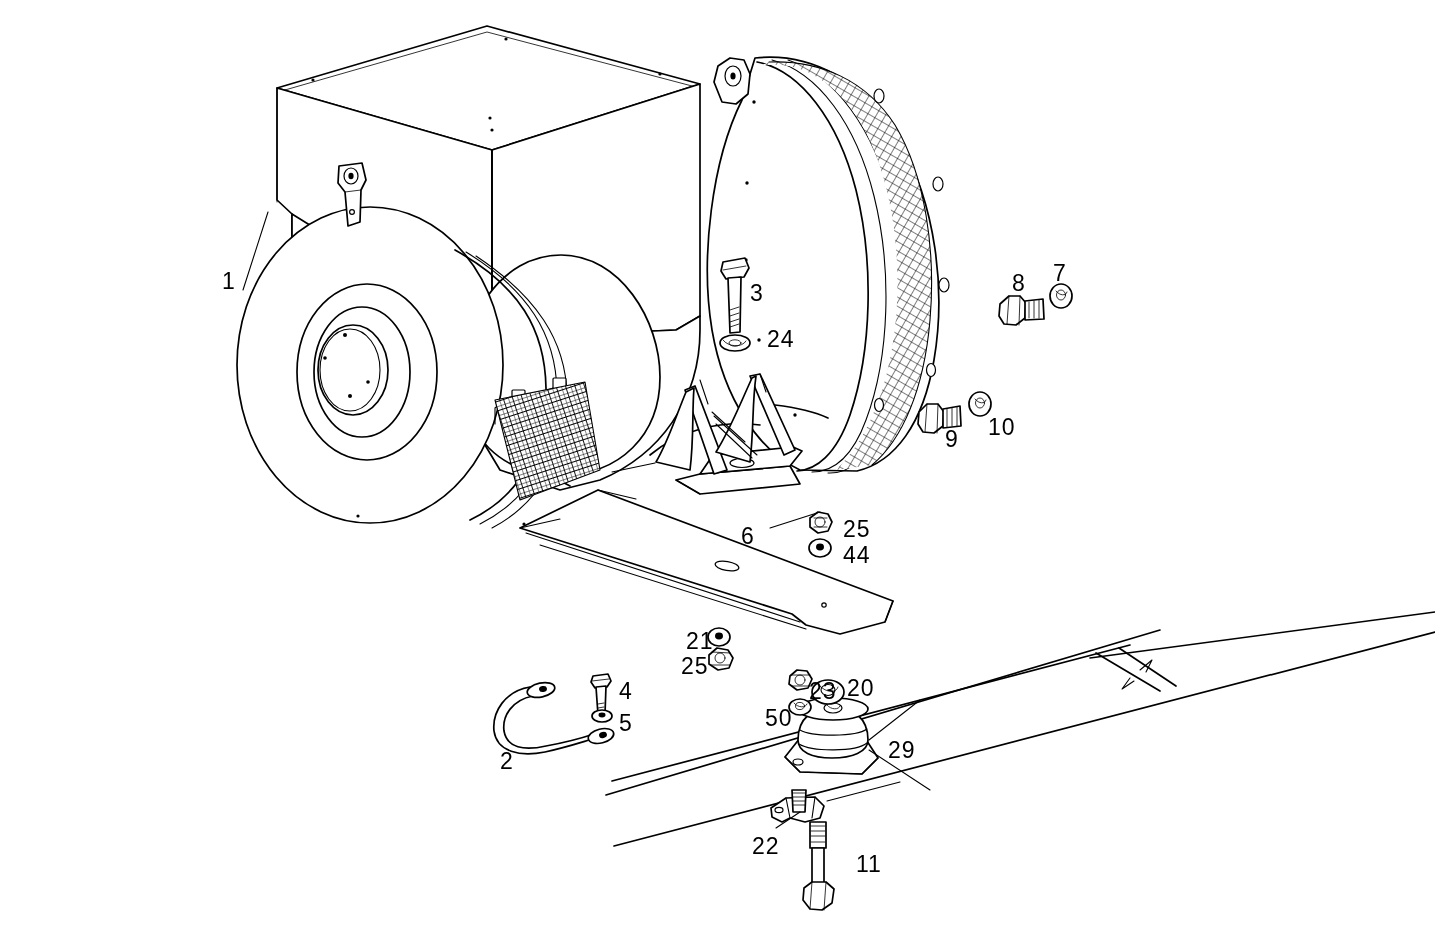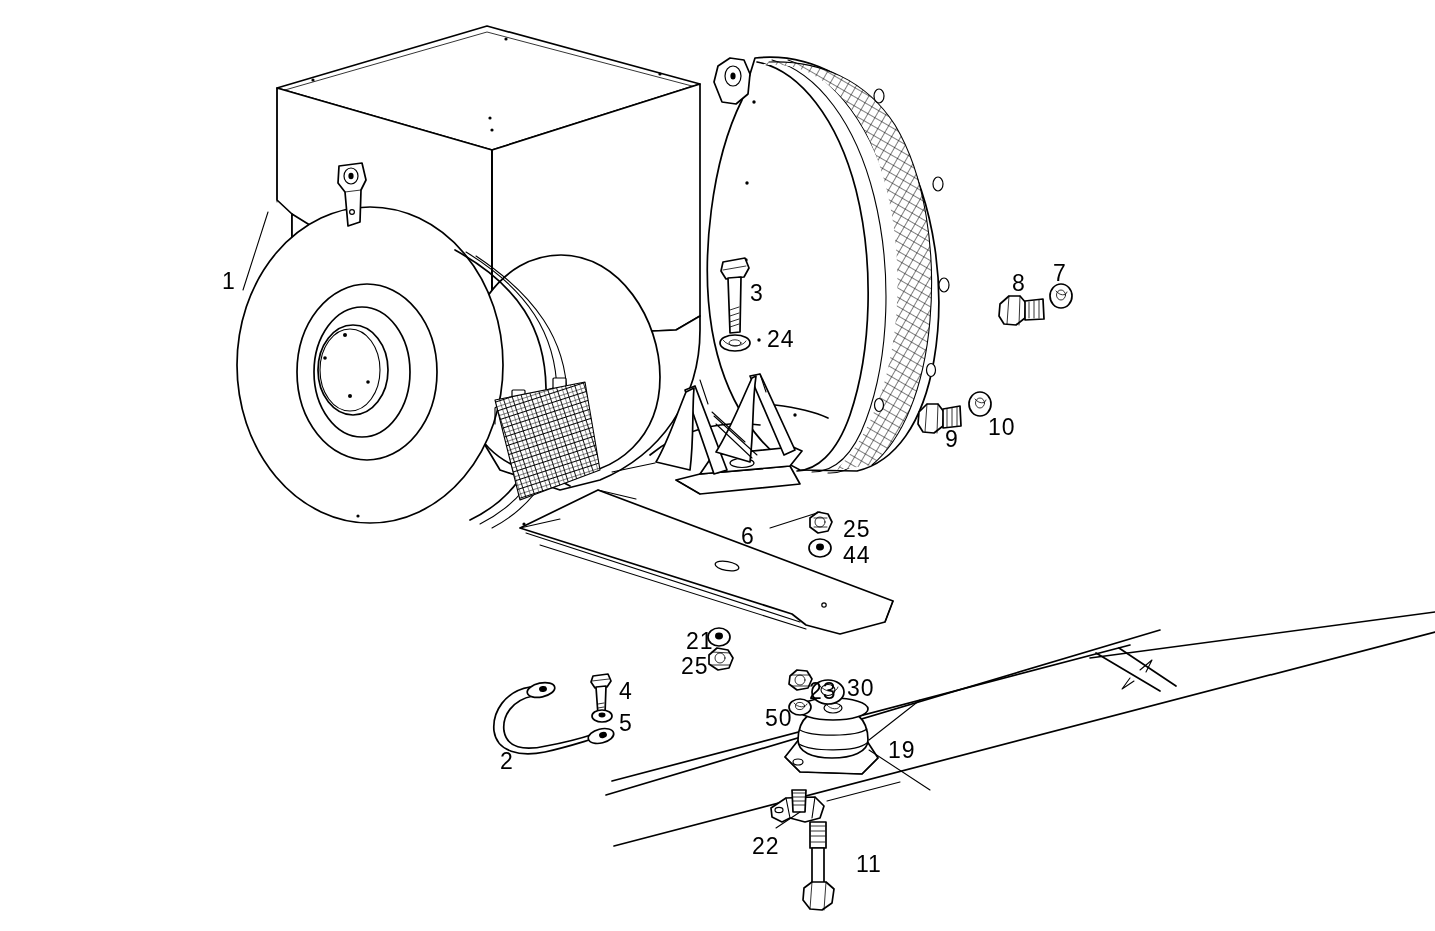--- a/index.html
+++ b/index.html
@@ -422,19 +422,19 @@
   <div class="callout-text" style="left:988px; top:416px;">10</div>
   <div class="callout-text" style="left:741px; top:525px;">6</div>
   <div class="callout-text" style="left:843px; top:518px;">25</div>
   <div class="callout-text" style="left:843px; top:544px;">44</div>
   <div class="callout-text" style="left:686px; top:630px;">21</div>
   <div class="callout-text" style="left:681px; top:655px;">25</div>
   <div class="callout-text" style="left:619px; top:680px;">4</div>
   <div class="callout-text" style="left:619px; top:712px;">5</div>
   <div class="callout-text" style="left:500px; top:750px;">2</div>
   <div class="callout-text" style="left:765px; top:680px;margin-left:44px;">23</div>
-  <div class="callout-text" style="left:847px; top:677px;">30</div>
+  <div class="callout-text" style="left:847px; top:677px;">20</div>
   <div class="callout-text" style="left:765px; top:707px;">50</div>
-  <div class="callout-text" style="left:888px; top:739px;">19</div>
+  <div class="callout-text" style="left:888px; top:739px;">29</div>
   <div class="callout-text" style="left:752px; top:827px;margin-top:8px;">22</div>
   <div class="callout-text" style="left:840px; top:853px;margin-left:16px;">11</div>
 
 </div>
 
 </body></html>

